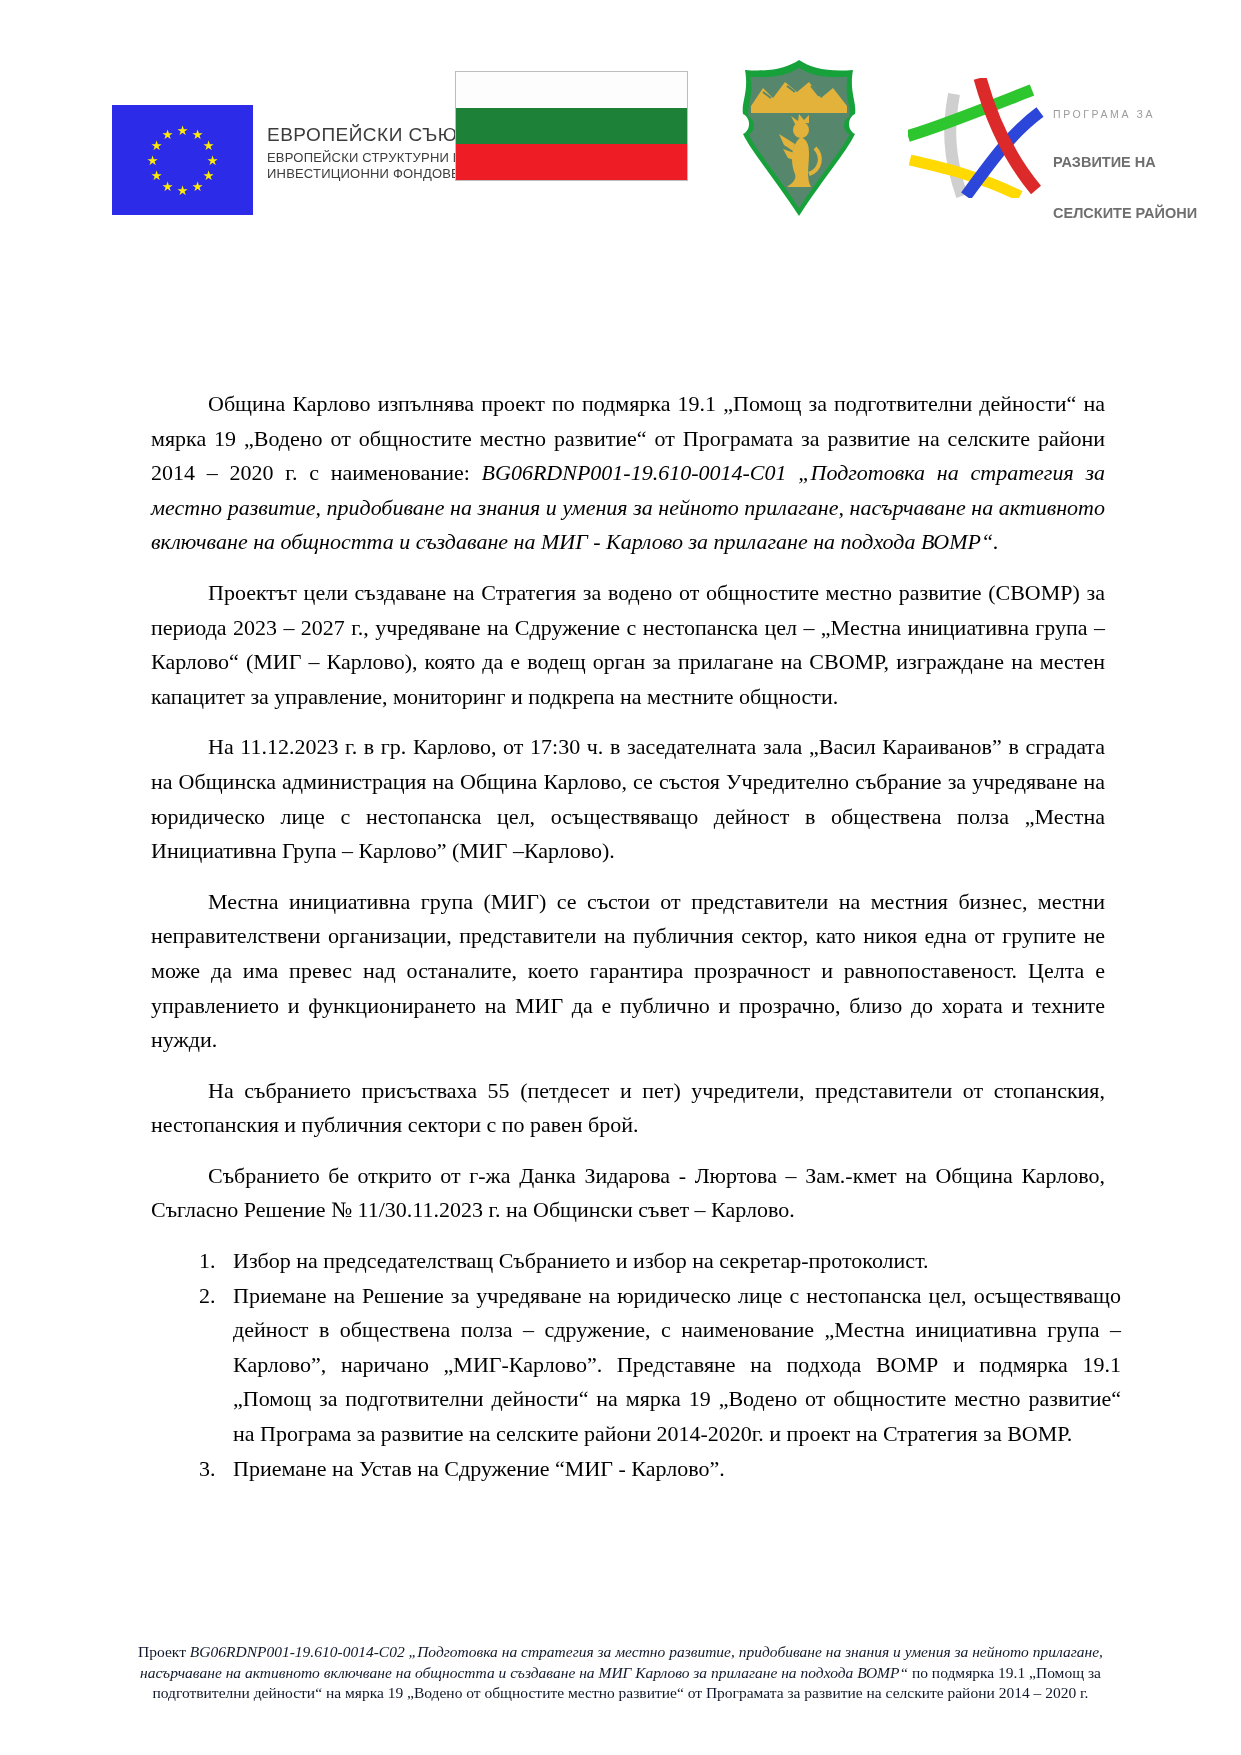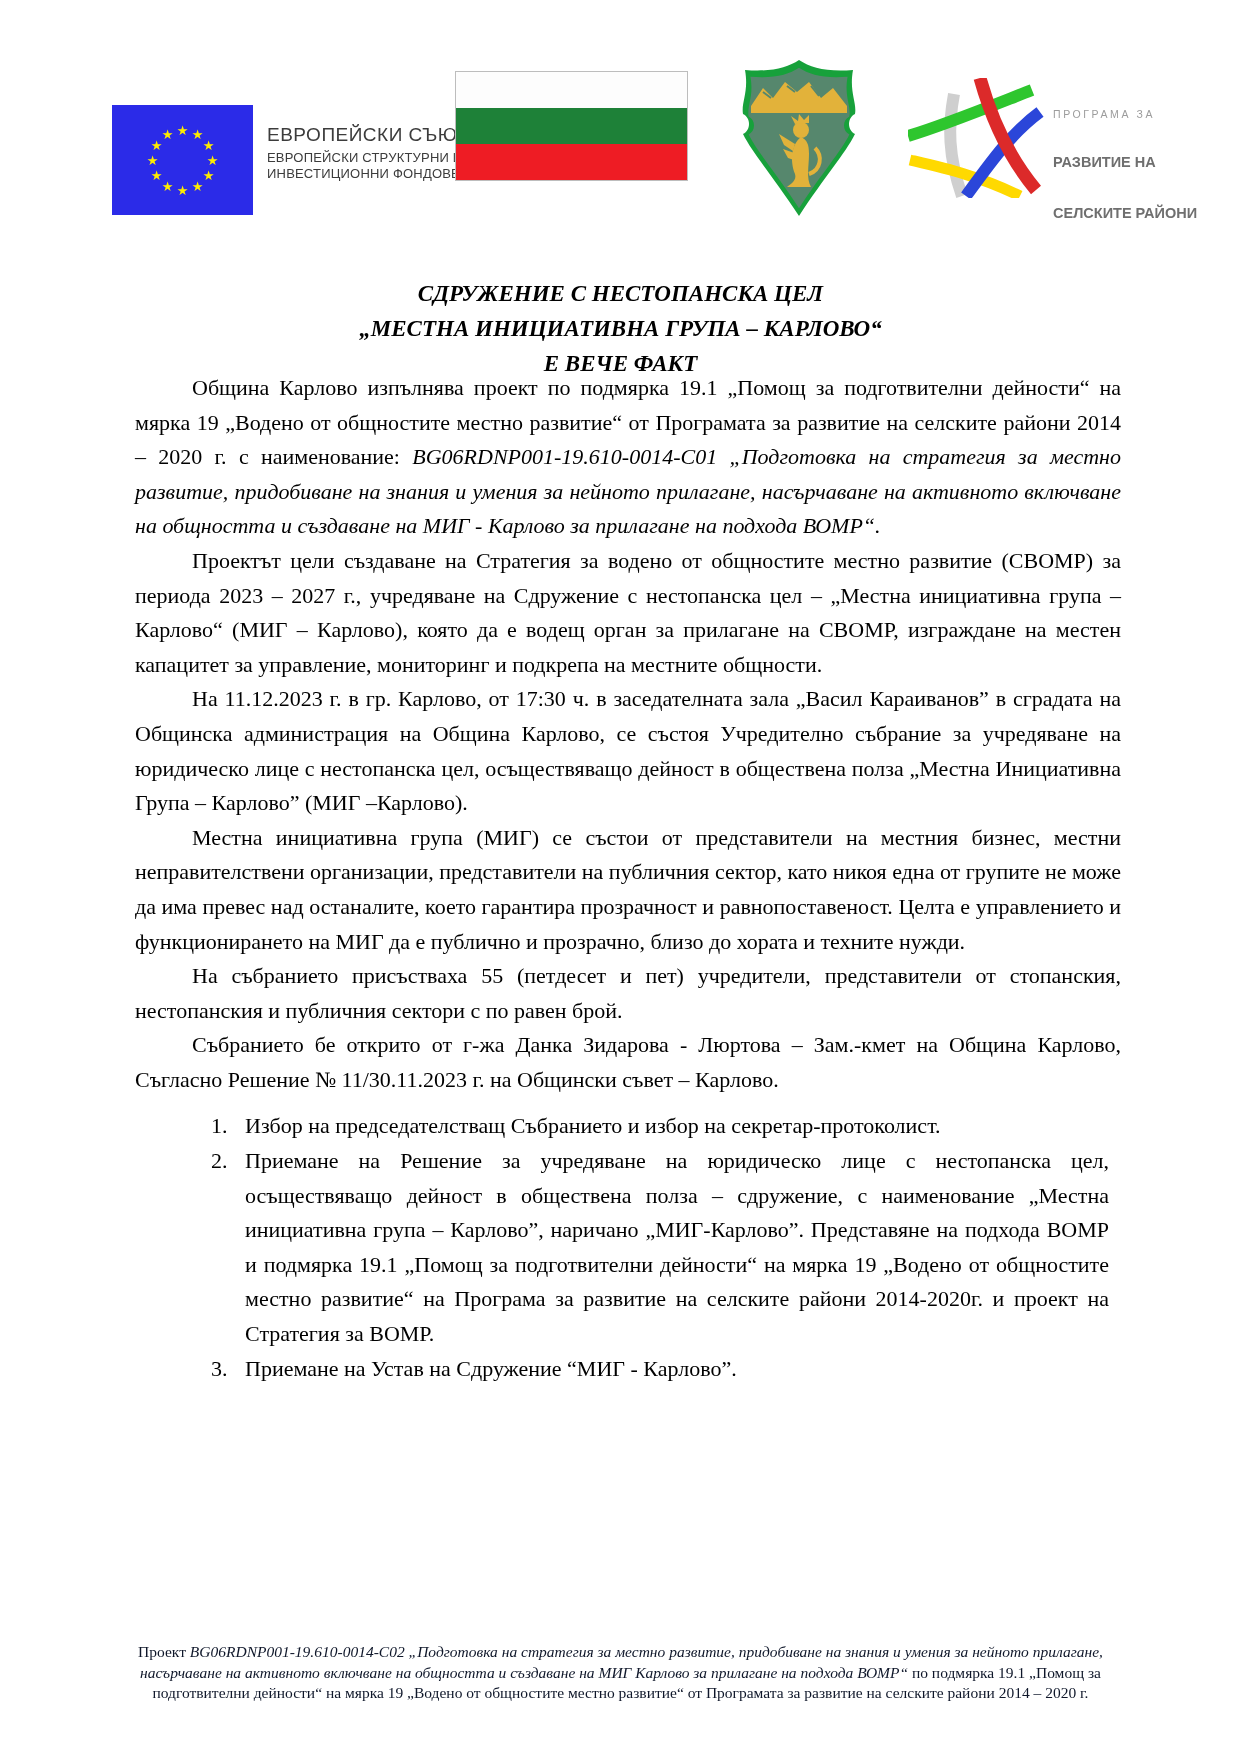--- a/index.html
+++ b/index.html
@@ -31,22 +31,22 @@
     position:absolute;left:0;top:276px;width:1241px;
     text-align:center;font-weight:bold;font-style:italic;
     font-size:23px;line-height:35px;
   }
 
   
   .doc-body{
     position:absolute;left:135px;top:371px;width:986px;
     font-size:22px;line-height:34.6px;text-align:justify;
   }
-  .doc-body p{margin:0;text-indent:57px;}
-  .doc-body ol{margin:12px;padding:0;list-style:none;counter-reset:agenda;}
+  .doc-body p{margin:16px;text-indent:57px;}
+  .doc-body ol{margin:0;padding:0;list-style:none;counter-reset:agenda;}
   .doc-body ol li{
     counter-increment:agenda;
     position:relative;padding-left:98px;text-indent:0;
   }
   .doc-body ol li::before{
     content:counter(agenda) ".";
     position:absolute;left:64px;top:0;
   }
 
   
@@ -119,25 +119,20 @@
       </svg>
       <div class="prsr-text">
         <div class="prsr-l1">ПРОГРАМА ЗА</div>
         <div class="prsr-l2">РАЗВИТИЕ НА</div>
         <div class="prsr-l2">СЕЛСКИТЕ РАЙОНИ</div>
       </div>
     </div>
 
   </header>
 
-  <div class="doc-title">
-    <div>СДРУЖЕНИЕ С НЕСТОПАНСКА ЦЕЛ</div>
-    <div>„МЕСТНА ИНИЦИАТИВНА ГРУПА – КАРЛОВО“</div>
-    <div>Е ВЕЧЕ ФАКТ</div>
-  </div>
 
   <main class="doc-body">
     <p><span>Община Карлово изпълнява проект по подмярка 19.1 „Помощ за подготвителни дейности“ на мярка 19 „Водено от общностите местно развитие“ от Програмата за развитие на селските райони 2014 – 2020 г. с наименование: </span><i>BG06RDNP001-19.610-0014-C01 „Подготовка на стратегия за местно развитие, придобиване на знания и умения за нейното прилагане, насърчаване на активното включване на общността и създаване на МИГ - Карлово за прилагане на подхода ВОМР“.</i></p>
     <p>Проектът цели създаване на Стратегия за водено от общностите местно развитие (СВОМР) за периода 2023 – 2027 г., учредяване на Сдружение с нестопанска цел – „Местна инициативна група – Карлово“ (МИГ – Карлово), която да е водещ орган за прилагане на СВОМР, изграждане на местен капацитет за управление, мониторинг и подкрепа на местните общности.</p>
     <p>На 11.12.2023 г. в гр. Карлово, от 17:30 ч. в заседателната зала „Васил Караиванов” в сградата на Общинска администрация на Община Карлово, се състоя Учредително събрание за учредяване на юридическо лице с нестопанска цел, осъществяващо дейност в обществена полза „Местна Инициативна Група – Карлово” (МИГ –Карлово).</p>
     <p>Местна инициативна група (МИГ) се състои от представители на местния бизнес, местни неправителствени организации, представители на публичния сектор, като никоя една от групите не може да има превес над останалите, което гарантира прозрачност и равнопоставеност. Целта е управлението и функционирането на МИГ да е публично и прозрачно, близо до хората и техните нужди.</p>
     <p>На събранието присъстваха 55 (петдесет и пет) учредители, представители от стопанския, нестопанския и публичния сектори с по равен брой.</p>
     <p>Събранието бе открито от г-жа Данка Зидарова - Люртова – Зам.-кмет на Община Карлово, Съгласно Решение № 11/30.11.2023 г. на Общински съвет – Карлово.</p>
     <ol>
       <li>Избор на председателстващ Събранието и избор на секретар-протоколист.</li>

